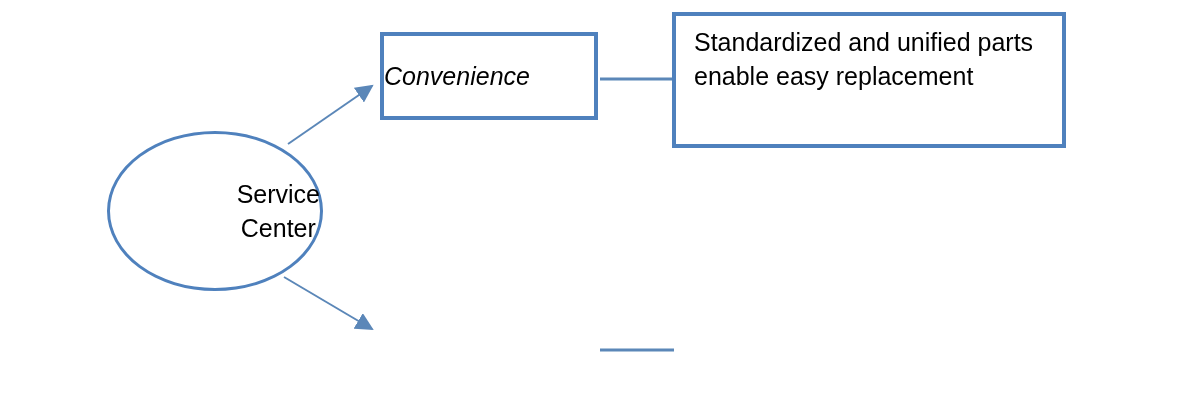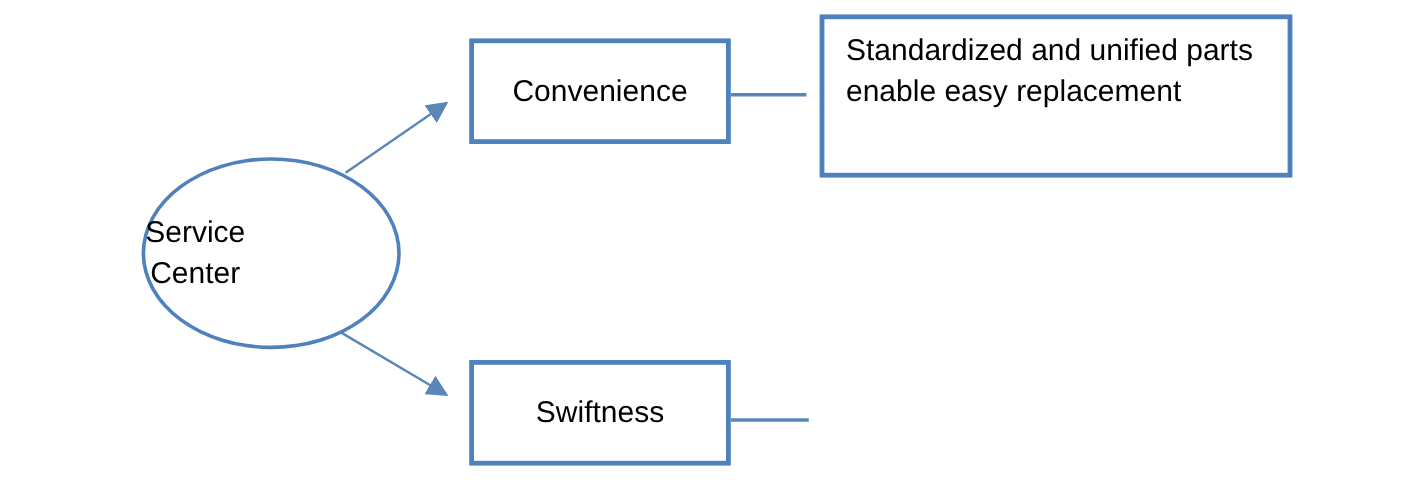--- a/index.html
+++ b/index.html
@@ -23,45 +23,45 @@
   .connector-layer{
     position:absolute;
     inset:0;
     width:100%;
     height:100%;
   }
   .node{
     position:absolute;
     background:var(--bg-color);
     color:var(--text-color);
-    margin-left:11px;
   }
   .ellipse{
     left:107px;
     top:131px;
     width:216px;
     height:160px;
     border:3px solid var(--border-color);
     border-radius:50%;
     display:flex;
     align-items:center;
-    justify-content:flex-start;
+    justify-content:flex-end;
     text-align:center;
     font-size:25px;
     line-height:34px;
     white-space:pre-line;
   }
   .small-box{
     width:218px;
     height:88px;
     border:4px solid var(--border-color);
     display:flex;
     align-items:center;
-    justify-content:center;
+    justify-content:flex-start;
     font-size:25px;
+    font-style:italic;
   }
   .box-convenience{ left:380px; top:32px; }
   .box-swiftness{ left:380px; top:300px; }
   .desc-box{
     width:394px;
     border:4px solid var(--border-color);
     font-size:25px;
     line-height:34px;
     padding:9px 14px 9px 18px;
   }
@@ -91,18 +91,15 @@
   </div>
 
   <div class="node small-box box-convenience">
     <span>Convenience</span>
   </div>
 
   <div class="node desc-box desc-convenience">
     <span>Standardized and unified parts enable easy replacement</span>
   </div>
 
-  <div class="node small-box box-swiftness">
-    <span>Swiftness</span>
-  </div>
 
 
 </div>
 
 </body></html>

